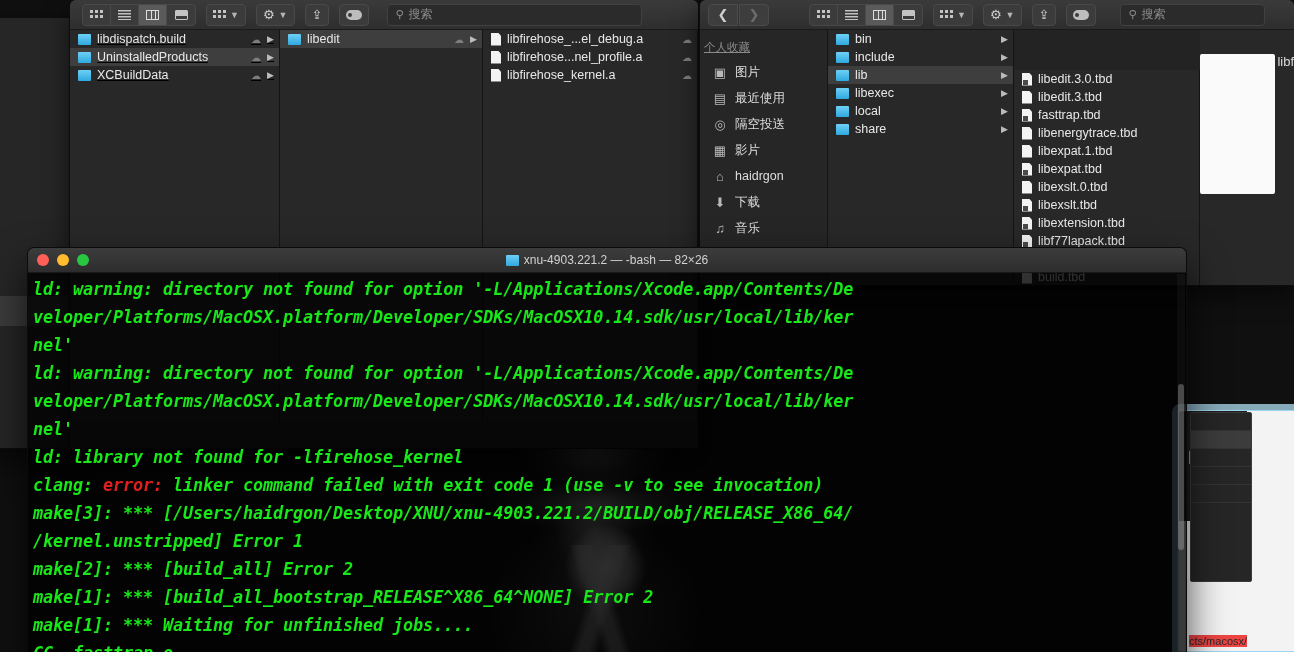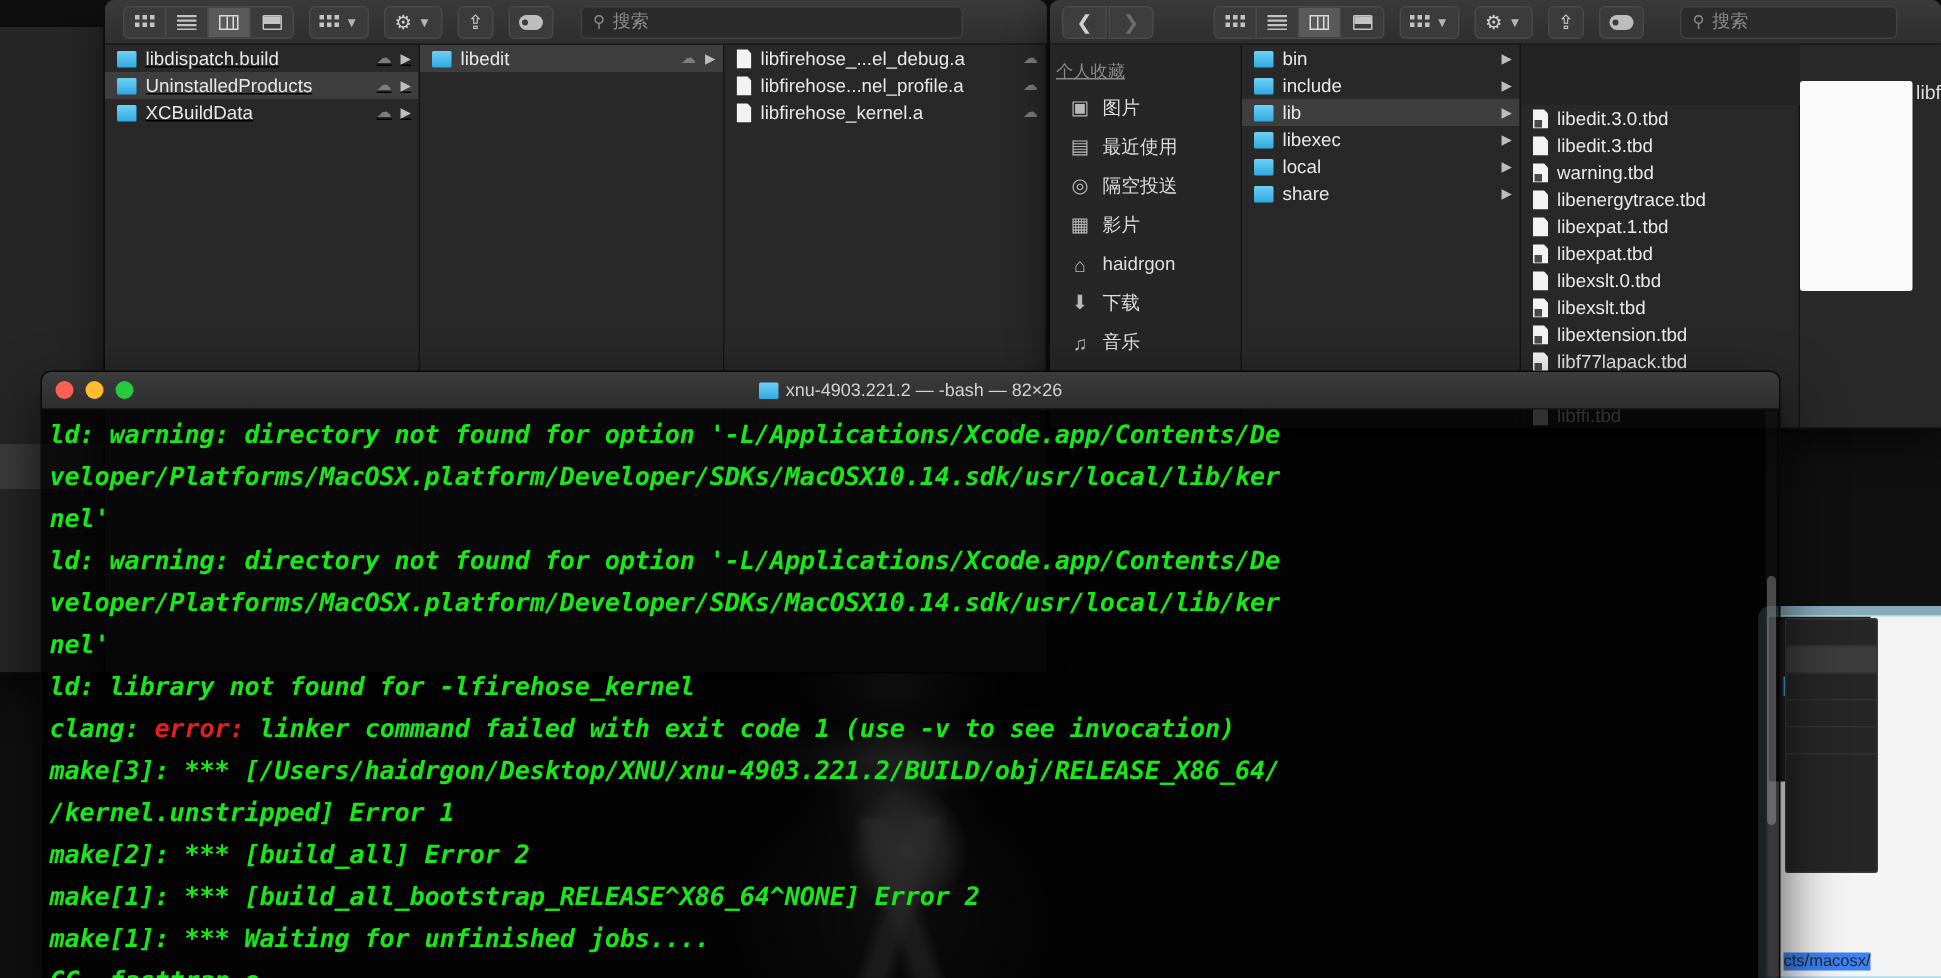--- a/index.html
+++ b/index.html
@@ -56,21 +56,21 @@
     overflow: hidden;
   }
   .doc-window-inner {
     position: absolute; left: 0; top: 0; width: 68px; height: 110px;
     background: #1d1d1d;
   }
   .doc-accent { position: absolute; left: 10px; top: 40px; width: 42px; height: 13px; background: #3aaede; }
   .doc-text {
     position: absolute; left: 10px; bottom: 4px;
     font-size: 11px; color: #2a2a2a;
-    background: #3b82f6;
+    background: #ef4444;
     white-space: nowrap;
   }
   .thumb-panel {
     position: absolute; left: 1190px; top: 412px; width: 62px; height: 170px;
     background: #262626; border: 1px solid #3a3a3a; border-radius: 2px;
   }
   .thumb-row { height: 18px; border-bottom: 1px solid #333; }
   .thumb-row.sel { background: #3c3c3c; }
 
   
@@ -535,21 +535,21 @@
             <div class="row">
               <span class="file-ico tbd"></span>
               <span class="nm">libedit.3.0.tbd</span>
             </div>
             <div class="row">
               <span class="file-ico"></span>
               <span class="nm">libedit.3.tbd</span>
             </div>
             <div class="row">
               <span class="file-ico tbd"></span>
-              <span class="nm">warning.tbd</span>
+              <span class="nm">fasttrap.tbd</span>
             </div>
             <div class="row">
               <span class="file-ico"></span>
               <span class="nm">libenergytrace.tbd</span>
             </div>
             <div class="row">
               <span class="file-ico"></span>
               <span class="nm">libexpat.1.tbd</span>
             </div>
             <div class="row">
@@ -571,21 +571,21 @@
             <div class="row">
               <span class="file-ico tbd"></span>
               <span class="nm">libf77lapack.tbd</span>
             </div>
             <div class="row">
               <span class="file-ico"></span>
               <span class="nm">libFDR_osx.tbd</span>
             </div>
             <div class="row">
               <span class="file-ico"></span>
-              <span class="nm">libffi.tbd</span>
+              <span class="nm">build.tbd</span>
             </div>
             <div class="row">
               <span class="file-ico"></span>
               <span class="nm">libfirehose_kernel_debug.a</span>
             </div>
             <div class="row">
               <span class="file-ico"></span>
               <span class="nm">libfirehose_kernel_profile.a</span>
             </div>
             <div class="row sel">

